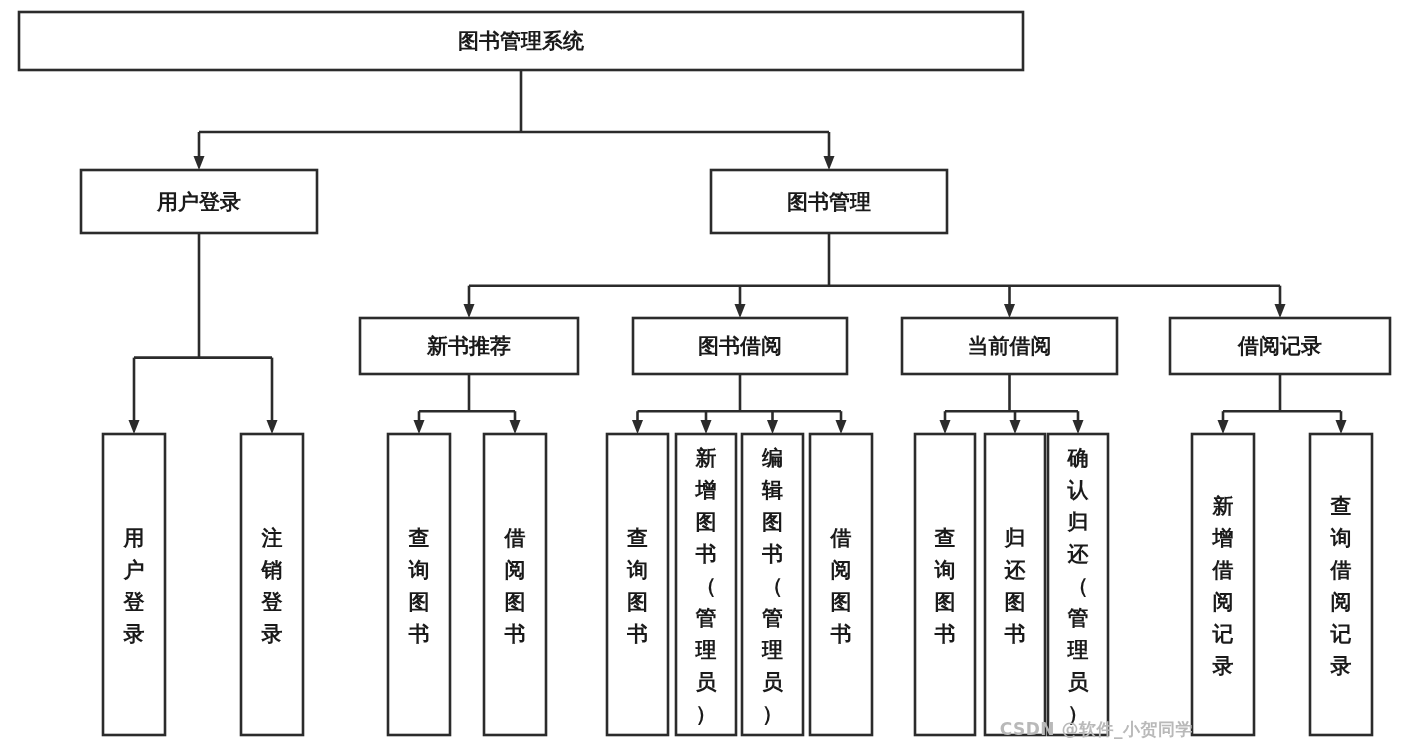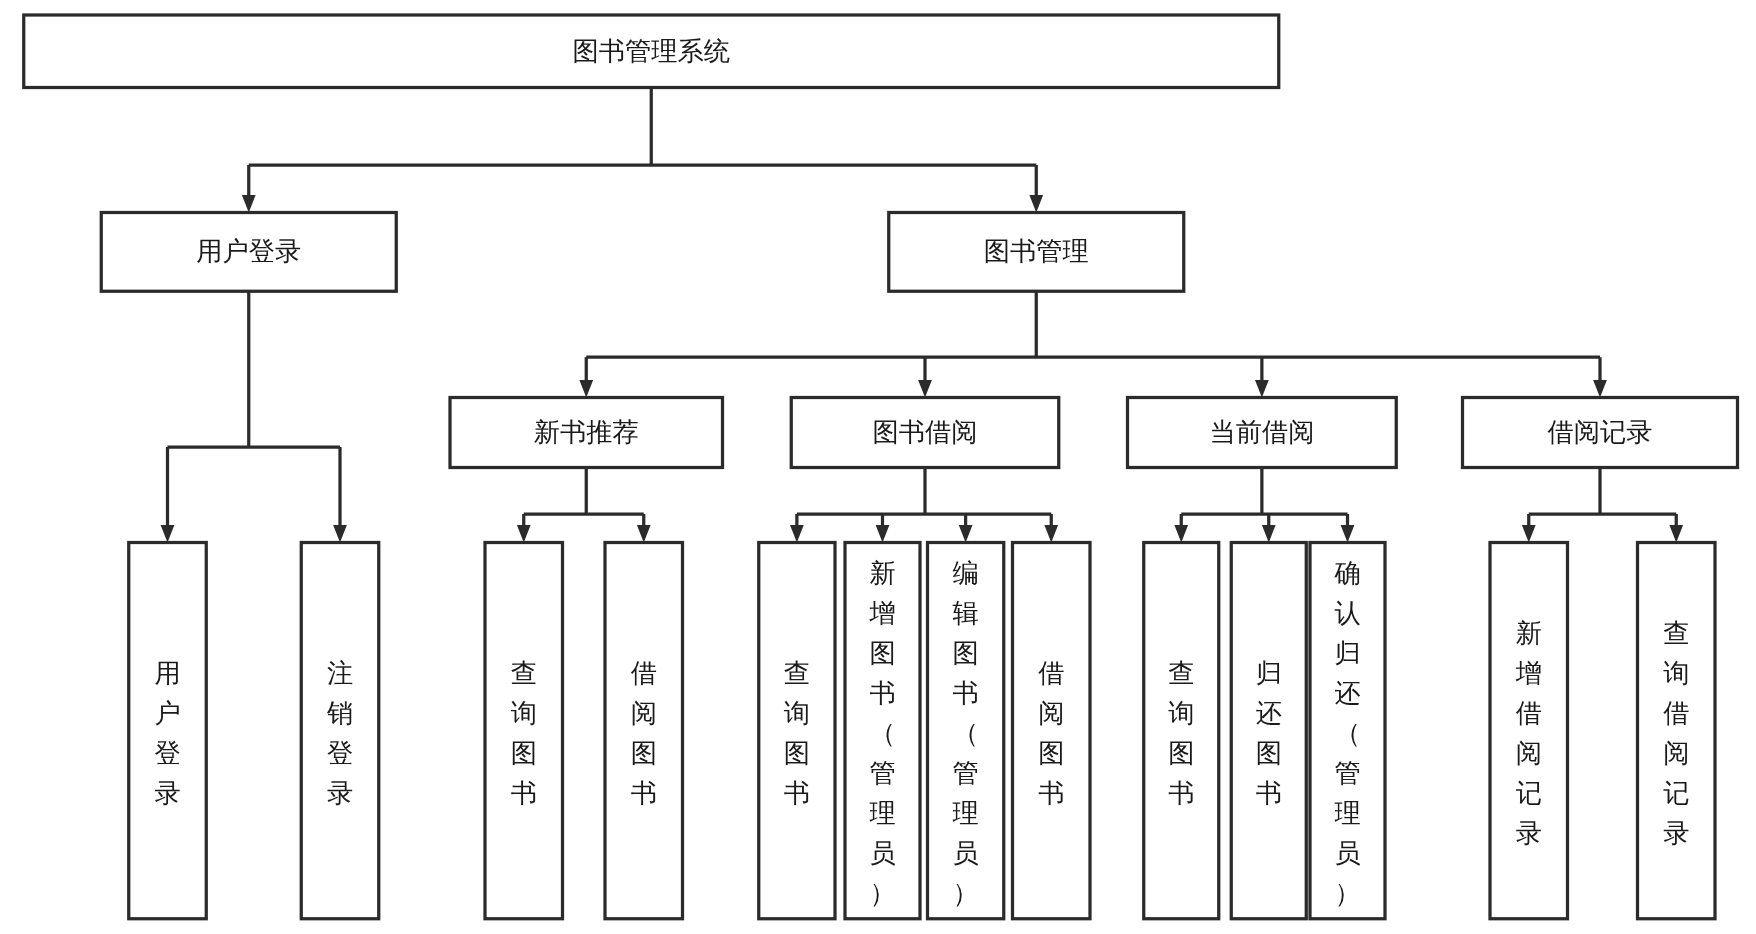--- a/index.html
+++ b/index.html
@@ -12,20 +12,21 @@
     width: 1405px;
     height: 747px;
     font-family: "DejaVu Sans", "Liberation Sans", sans-serif;
     overflow: hidden;
     position: relative;
   }
   #diagram-root {
     position: relative;
     width: 1203px;
     height: 747px;
+    font-weight: bold;
   }
   svg.diagram-canvas {
     position: absolute;
     top: 0;
     left: 0;
     width: 1405px;
     height: 747px;
     display: block;
   }
   .node-box {
@@ -217,13 +218,14 @@
         <g>
           <rect x="1192" y="434" width="62" height="301" class="node-box"></rect>
           <text x="1223" y="513.46" class="node-label-v"><tspan x="1223" dy="0">新</tspan><tspan x="1223" dy="32">增</tspan><tspan x="1223" dy="32">借</tspan><tspan x="1223" dy="32">阅</tspan><tspan x="1223" dy="32">记</tspan><tspan x="1223" dy="32">录</tspan></text>
         </g>
         <g>
           <rect x="1310" y="434" width="62" height="301" class="node-box"></rect>
           <text x="1341" y="513.46" class="node-label-v"><tspan x="1341" dy="0">查</tspan><tspan x="1341" dy="32">询</tspan><tspan x="1341" dy="32">借</tspan><tspan x="1341" dy="32">阅</tspan><tspan x="1341" dy="32">记</tspan><tspan x="1341" dy="32">录</tspan></text>
         </g>
       </g>
   </svg>
+  <div class="watermark-text">CSDN @软件_小贺同学</div>
 </div>
 
 </body></html>

